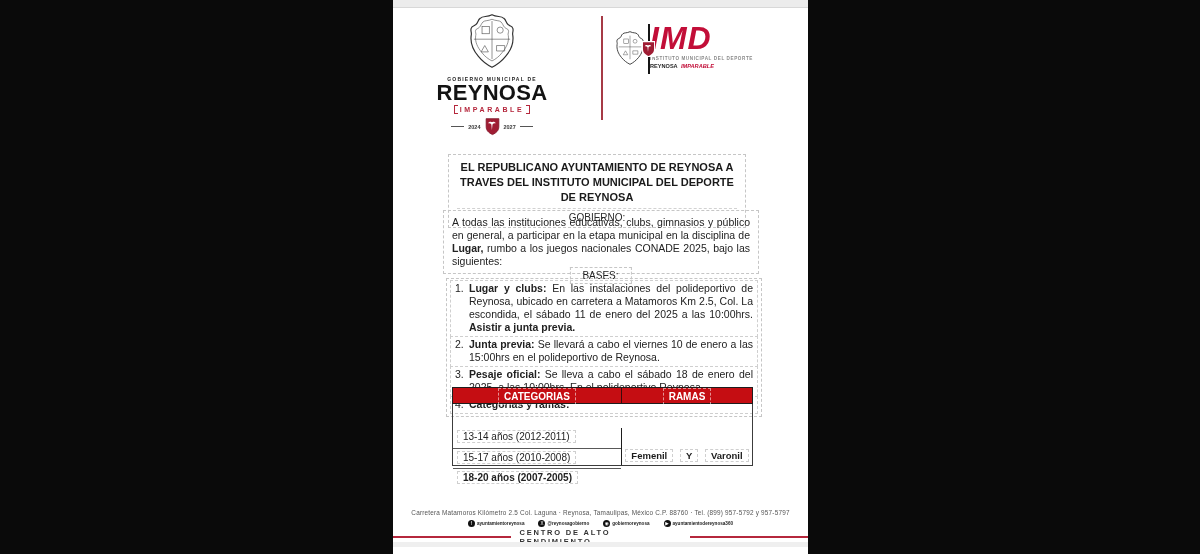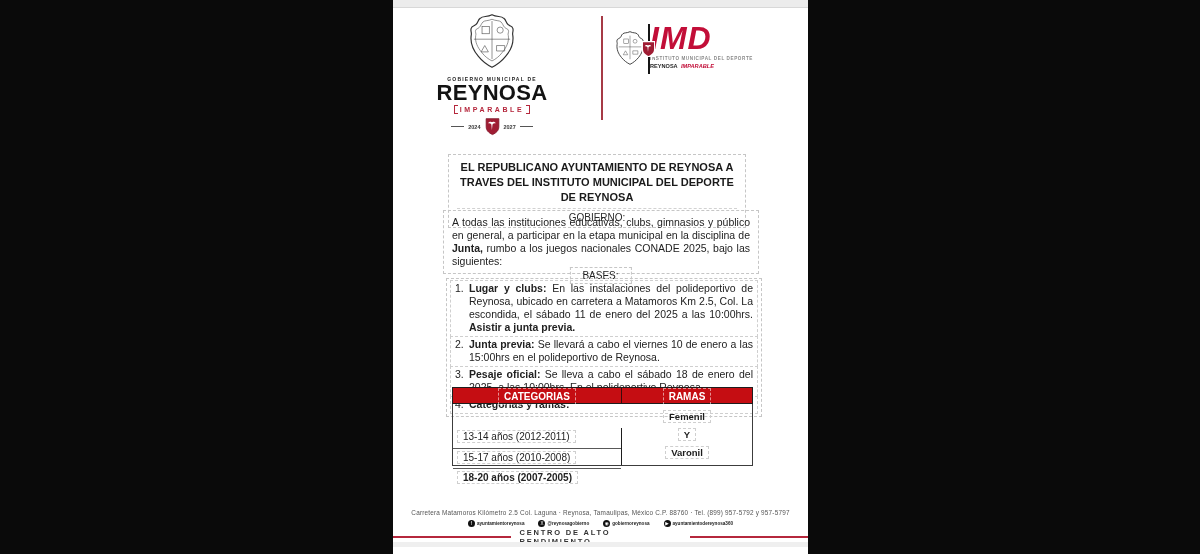--- a/index.html
+++ b/index.html
@@ -62,21 +62,21 @@
   .tbl { position:absolute; left:59px; top:387px; width:301px; }
   .tbl-head { display:flex; height:17px; background:#c50d12; border:1px solid #1d1d1d; }
   .th { color:#fff; font-weight:700; font-size:10px; line-height:15px; text-align:center; }
   .th .dashcell { border-color:rgba(255,255,255,.55); }
   .th1 { width:169px; border-right:1px solid #3a0b0b; }
   .th2 { flex:1; }
   .tbl-body { display:flex; height:62px; border:1px solid #3c3c3c; border-top:none; }
   .col-cats { width:169px; border-right:1px solid #1d1d1d;margin-top:24px; }
   .cat-row { height:20.6px; padding:2px 0 0 4px; font-size:10px; color:#222; border-bottom:1px solid #585858; }
   .cat-row:last-child { border-bottom:none;font-weight:bold; }
-  .col-ramas { flex:1; display:flex; flex-direction:column; justify-content:space-around; align-items:center;
+  .col-ramas { flex:1; display:flex; flex-direction:row; justify-content:space-around; align-items:flex-end;
                padding:3px 0; font-size:9.5px; font-weight:700; color:#1c1c1c; }
   .dashcell { display:inline-block; border:1px dashed #cfcfcf; padding:0 5px; }
 
   
   .f-title { position:absolute; left:0; top:528px; width:100%; display:flex; justify-content:center;
              align-items:center; gap:8px; }
   .red-line { width:122px; height:2px; background:#b5273c; }
   .f-title-txt { font-size:7.5px; font-weight:800; letter-spacing:1.8px; color:#333; }
   .f-addr { position:absolute; left:0; top:509px; width:100%; text-align:center;
             font-size:6.4px; letter-spacing:.2px; color:#555; }
@@ -155,21 +155,21 @@
           <span class="b2">IMPARABLE</span>
         </div>
       </div>
     </div>
 
     <div class="title-box dashed">
       <div class="doc-title">EL REPUBLICANO AYUNTAMIENTO DE REYNOSA A TRAVES DEL INSTITUTO MUNICIPAL DEL DEPORTE DE REYNOSA</div>
       <div class="convocan">GOBIERNO:</div>
     </div>
 
-    <div class="intro-box dashed"><span>A todas las instituciones educativas, clubs, gimnasios y público en general, a participar en la etapa municipal en la disciplina de </span><b>Junta,</b><span> rumbo a los juegos nacionales CONADE 2025, bajo las siguientes:</span></div>
+    <div class="intro-box dashed"><span>A todas las instituciones educativas, clubs, gimnasios y público en general, a participar en la etapa municipal en la disciplina de </span><b>Lugar,</b><span> rumbo a los juegos nacionales CONADE 2025, bajo las siguientes:</span></div>
 
     <div class="bases-box dashed">BASES:</div>
 
     <div class="list-box dashed">
       <div class="list-item">
         <span class="li-num">1.</span>
         <span class="li-body"><b>Lugar y clubs:</b><span> En las instalaciones del polideportivo de Reynosa, ubicado en carretera a Matamoros Km 2.5, Col. La escondida, el sábado 11 de enero del 2025 a las 10:00hrs. </span><b>Asistir a junta previa.</b></span>
       </div>
       <div class="list-item">
         <span class="li-num">2.</span>

